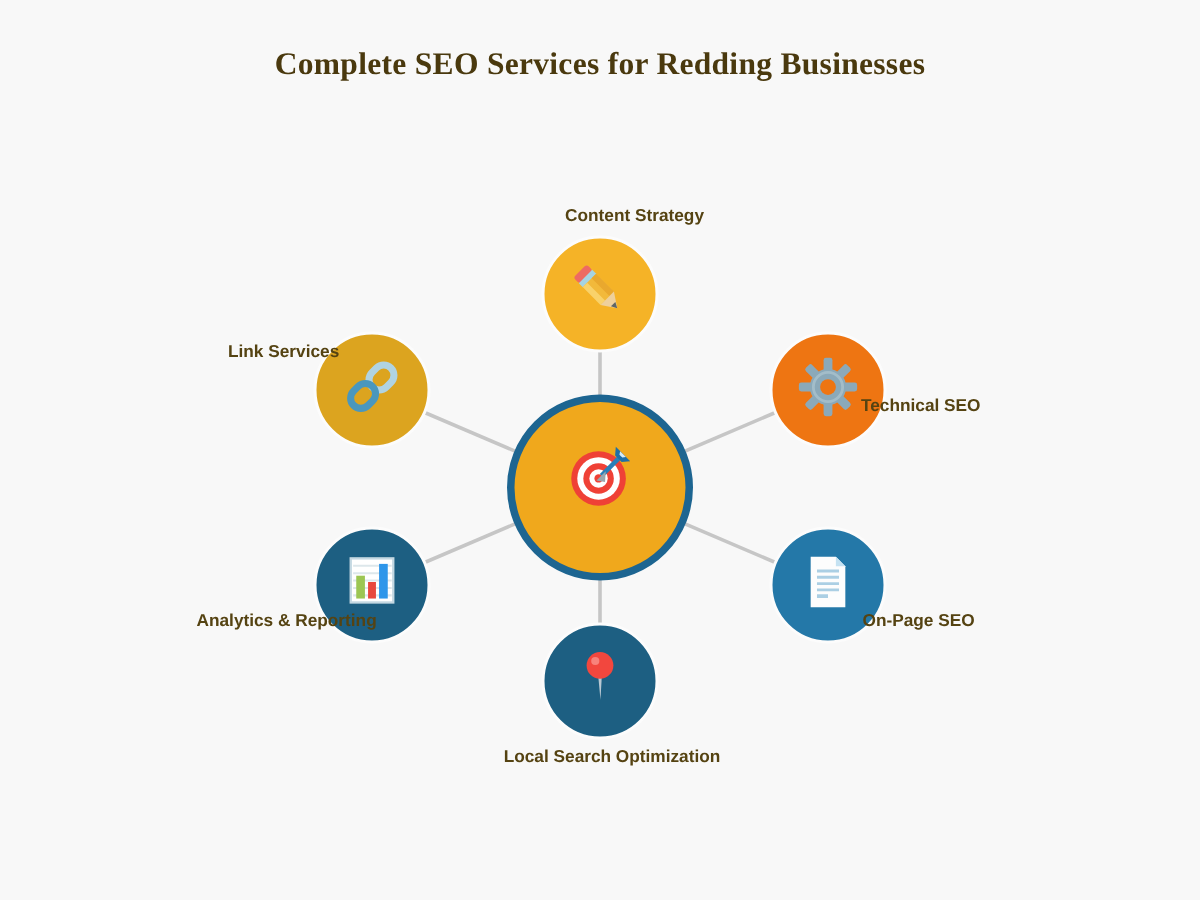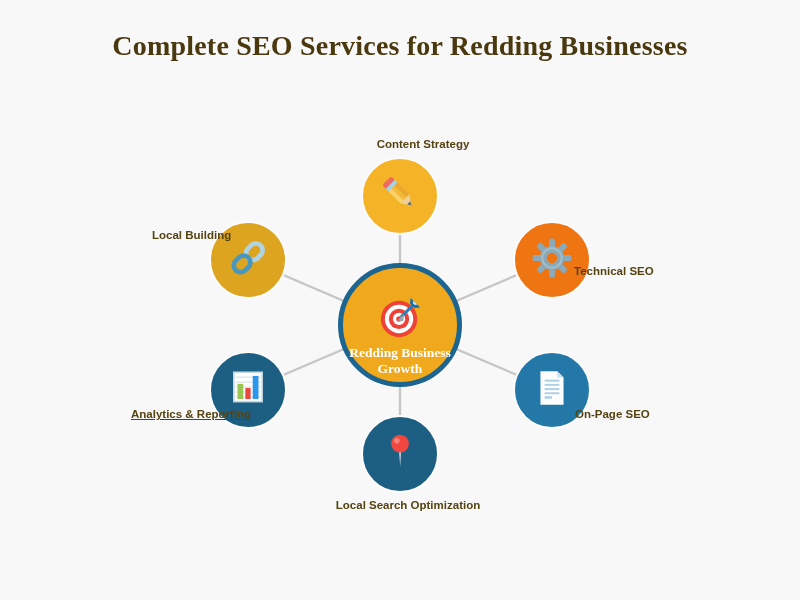--- a/index.html
+++ b/index.html
@@ -5,21 +5,21 @@
   html,body{margin:0;padding:0;}
   body{
     width:800px;height:600px;position:relative;overflow:hidden;
     font-family:"Liberation Sans",sans-serif;
     background:#f8f8f8;
   }
   .page-title{
     position:absolute;top:30px;left:0;width:800px;
     text-align:center;
     font-family:"Liberation Serif","DejaVu Serif",serif;
-    font-weight:bold;font-size:28px;letter-spacing:.2px;
+    font-weight:bold;font-size:21px;letter-spacing:.2px;
     color:#4a390e;margin:0;
   }
   svg.connectors{position:absolute;left:0;top:0;z-index:0;}
   .connectors line{stroke-width:2.4px;}
   .circle{
     position:absolute;border-radius:50%;z-index:2;
     display:flex;align-items:center;justify-content:center;
   }
   .hub{
     left:338px;top:263px;width:114px;height:114px;
@@ -74,21 +74,20 @@
       <circle cx="23" cy="25" r="14.8" fill="#ffffff"></circle>
       <circle cx="23" cy="25" r="10.6" fill="#ef4136"></circle>
       <circle cx="23" cy="25" r="6.4" fill="#ffffff"></circle>
       <circle cx="23" cy="25" r="2.9" fill="#ef4136"></circle>
       <line x1="25" y1="23" x2="37" y2="11" stroke="#2a7fb8" stroke-width="3.2"></line>
       <polygon points="35,3 45,13 39,13.5 34.5,9" fill="#1f6fa6"></polygon>
       <polygon points="38,6 42,10 39.5,10.5 37.5,8.5" fill="#d6eaf5"></polygon>
       <polygon points="21.5,26.5 28,20 27.5,27.5" fill="#9aa7ad"></polygon>
     </svg>
   </span>
-  <span class="hub-label" style="color: rgb(255, 255, 255);">Redding Business Growth</span>
 </div>
 
 <div class="circle node n-content" style="background-color: rgb(245, 179, 39);">
   <span>
     <svg width="42" height="42" viewBox="0 0 40 40">
       <g transform="rotate(-45 20 20)">
         <rect x="14" y="2" width="12" height="5.5" rx="2" fill="#ee6a62"></rect>
         <rect x="14" y="7" width="12" height="4" fill="#a6d3e3"></rect>
         <rect x="14" y="10.5" width="12" height="16" fill="#f2b93b"></rect>
         <rect x="14" y="10.5" width="4" height="16" fill="#f9d26a"></rect>
@@ -160,25 +159,25 @@
         <line x1="8" y1="19.1" x2="32.5" y2="19.1"></line>
         <line x1="8" y1="23.8" x2="32.5" y2="23.8"></line>
         <line x1="8" y1="28.5" x2="32.5" y2="28.5"></line>
       </g>
       <rect x="10" y="16" width="5.5" height="14.5" fill="#9cc653"></rect>
       <rect x="17.5" y="20" width="5" height="10.5" fill="#e8483e"></rect>
       <rect x="24.5" y="8.5" width="5.5" height="22" fill="#2e96ea"></rect>
     </svg>
   </span>
 </div>
-<div class="node-label l-analytics" style="color: rgb(85, 67, 18); text-decoration: underline;">Analytics &amp; Reporting</div>
+<div class="node-label l-analytics" style="color: rgb(85, 67, 18);">Analytics &amp; Reporting</div>
 
 <div class="circle node n-link" style="background-color: rgb(220, 164, 31);">
   <span>
     <svg width="42" height="42" viewBox="0 0 40 40">
       <g transform="rotate(45 20 20)" fill="none" stroke-width="4.5">
         <rect x="13.5" y="3" width="13" height="17" rx="6.5" stroke="#b0d3e2"></rect>
         <rect x="13.5" y="19.5" width="13" height="17" rx="6.5" stroke="#4a97bd"></rect>
       </g>
     </svg>
   </span>
 </div>
-<div class="node-label l-link" style="color: rgb(85, 67, 18);">Local Building</div>
+<div class="node-label l-link" style="color: rgb(85, 67, 18);">Link Services</div>
 
 </body></html>

